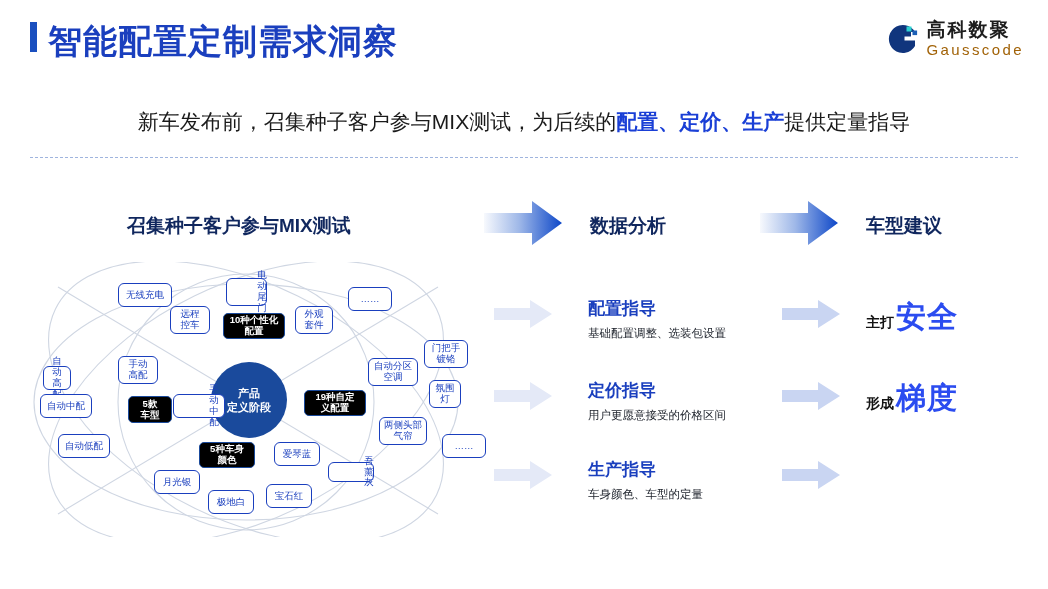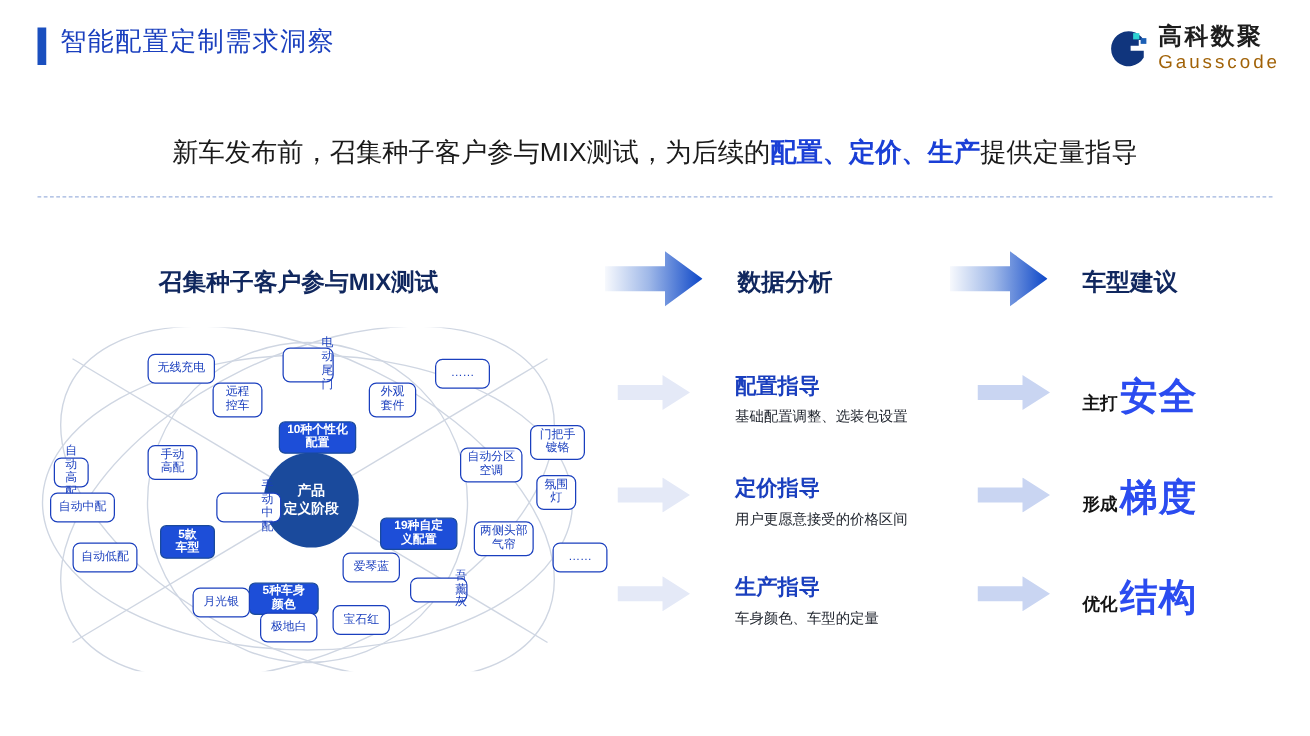--- a/index.html
+++ b/index.html
@@ -11,21 +11,21 @@
   }
   #root { position: relative; width: 1048px; height: 589px; }
 
   
   .hdr-bar {
     position: absolute; left: 30px; top: 22px;
     width: 7px; height: 30px; background: #1a4fbf;
   }
   .hdr-title {
     position: absolute; left: 48px; top: 19px;
-    font-size: 21px; font-weight: normal; color: #1a3fbe;
+    font-size: 34px; font-weight: bold; color: #1a3fbe;
     letter-spacing: 1px; white-space: nowrap;
   }
   .logo-wrap {
     position: absolute; right: 24px; top: 20px;
     display: flex; align-items: center; gap: 8px;
   }
   .logo-mark { width: 34px; height: 34px; position: relative; }
   .logo-text { display: flex; flex-direction: column; line-height: 1; }
   .logo-cn { font-size: 19px; font-weight: bold; color: #1d1d1d; letter-spacing: 2px; }
   .logo-en { font-size: 15px; color: #a16207; letter-spacing: 2.4px; margin-top: 3px; }
@@ -56,22 +56,22 @@
   .map { position: absolute; left: 18px; top: 262px; width: 480px; height: 275px; }
   .map svg.orbits { position: absolute; left: 0; top: 0; }
   .node {
     position: absolute; border: 1.6px solid #1a3fbe; border-radius: 6px;
     background: #ffffff; color: #1a3fbe; font-size: 9.5px;
     display: flex; align-items: center; justify-content: center;
     text-align: center; line-height: 1.15; padding: 2px 4px;
     white-space: pre-line; font-weight: normal;
   }
   .node.dark {
-    background: #1d4ed8; border-color: #1a4a9c; color: #ffffff;
-    font-weight: bold; border-radius: 5px; margin-top: 24px;
+    background: #000000; border-color: #1a4a9c; color: #ffffff;
+    font-weight: bold; border-radius: 5px;
   }
   .hub {
     position: absolute; border-radius: 50%; background: #1a4a9c; color: #fff;
     display: flex; align-items: center; justify-content: center;
     text-align: center; font-size: 11px; font-weight: bold;
     line-height: 1.3; white-space: pre-line;
   }
 
   
   .an-row { position: absolute; left: 588px; }
@@ -240,18 +240,14 @@
   </div>
 
   <div class="cc-row" style="top:297px;">
     <span class="cc-pre">主打</span>
     <span class="cc-main">安全</span>
   </div>
   <div class="cc-row" style="top:378px;">
     <span class="cc-pre">形成</span>
     <span class="cc-main">梯度</span>
   </div>
-  <div class="cc-row" style="top:458px;">
-    <span class="cc-pre">优化</span>
-    <span class="cc-main">结构</span>
-  </div>
 
 </div>
 
 </body></html>

